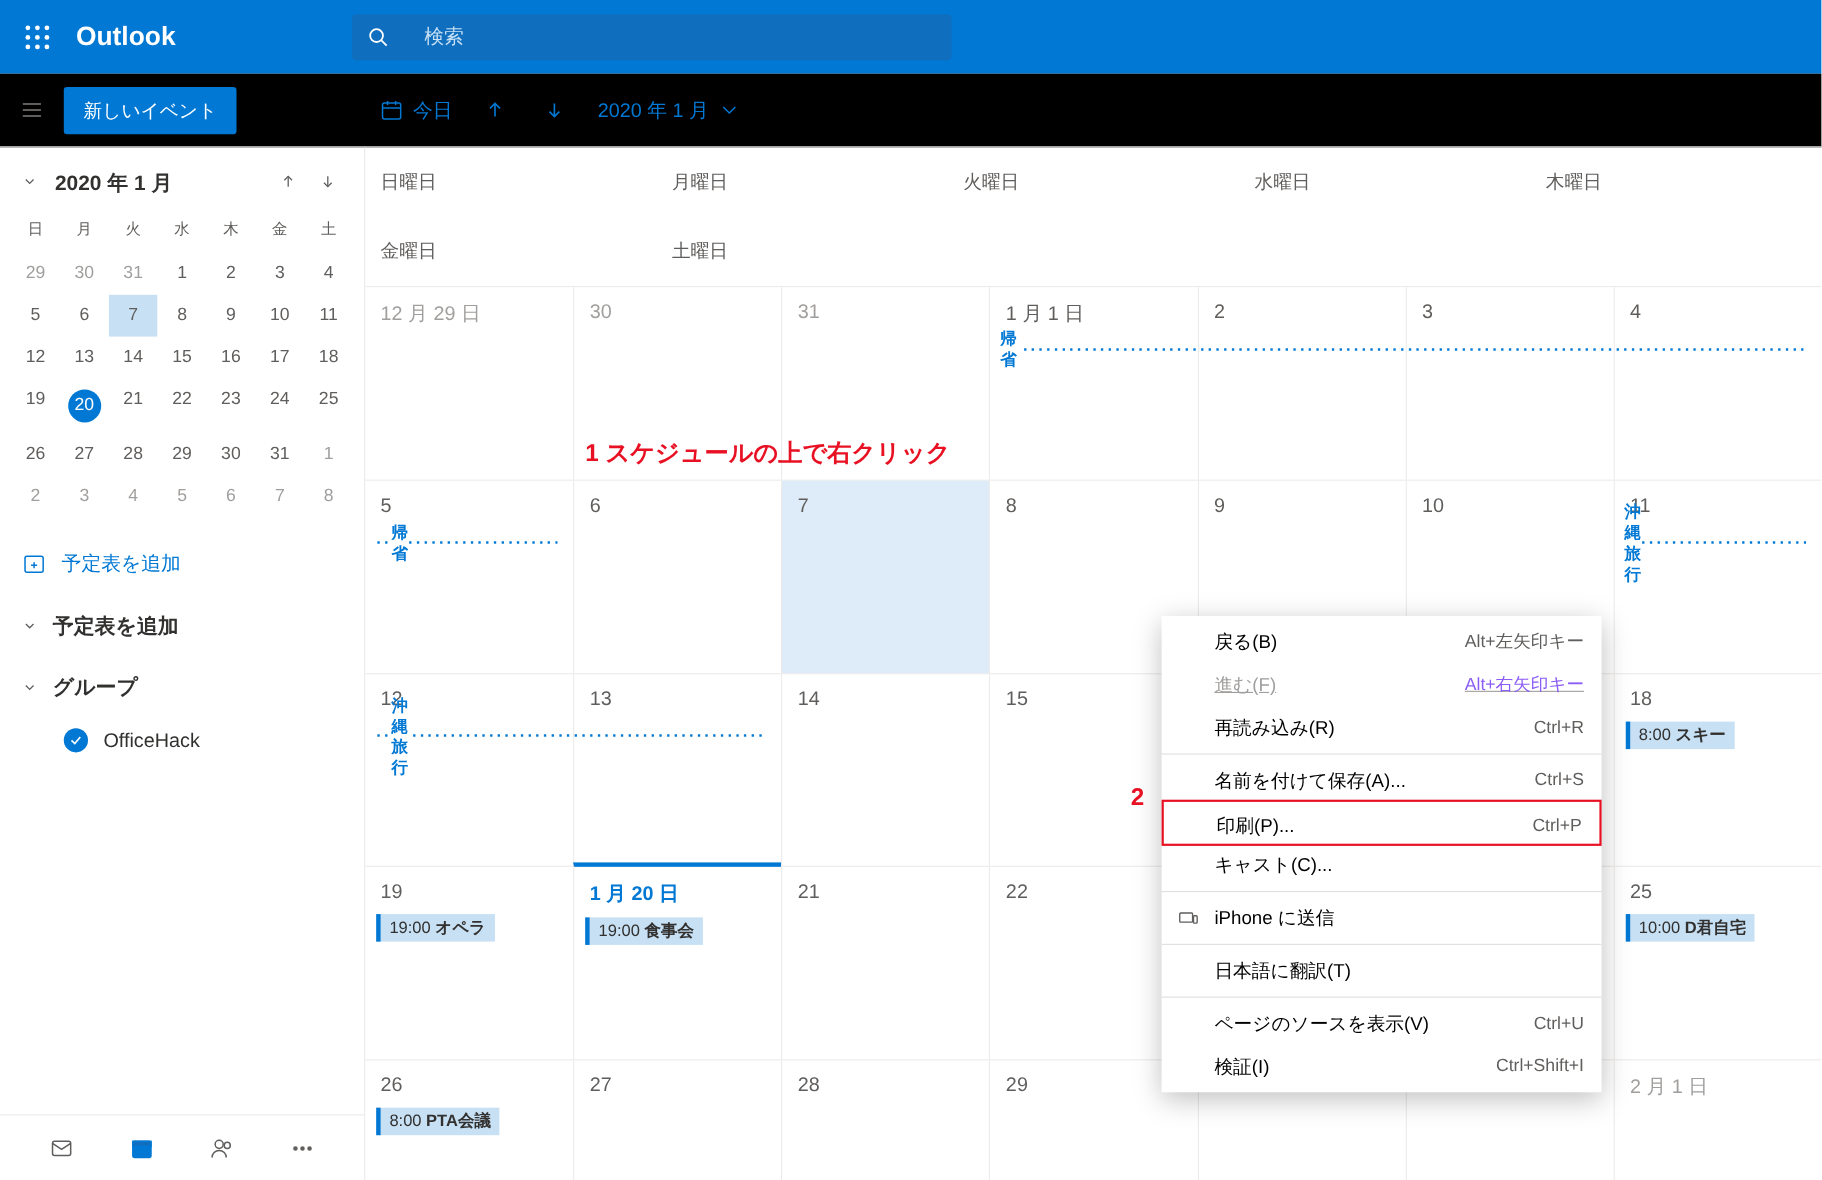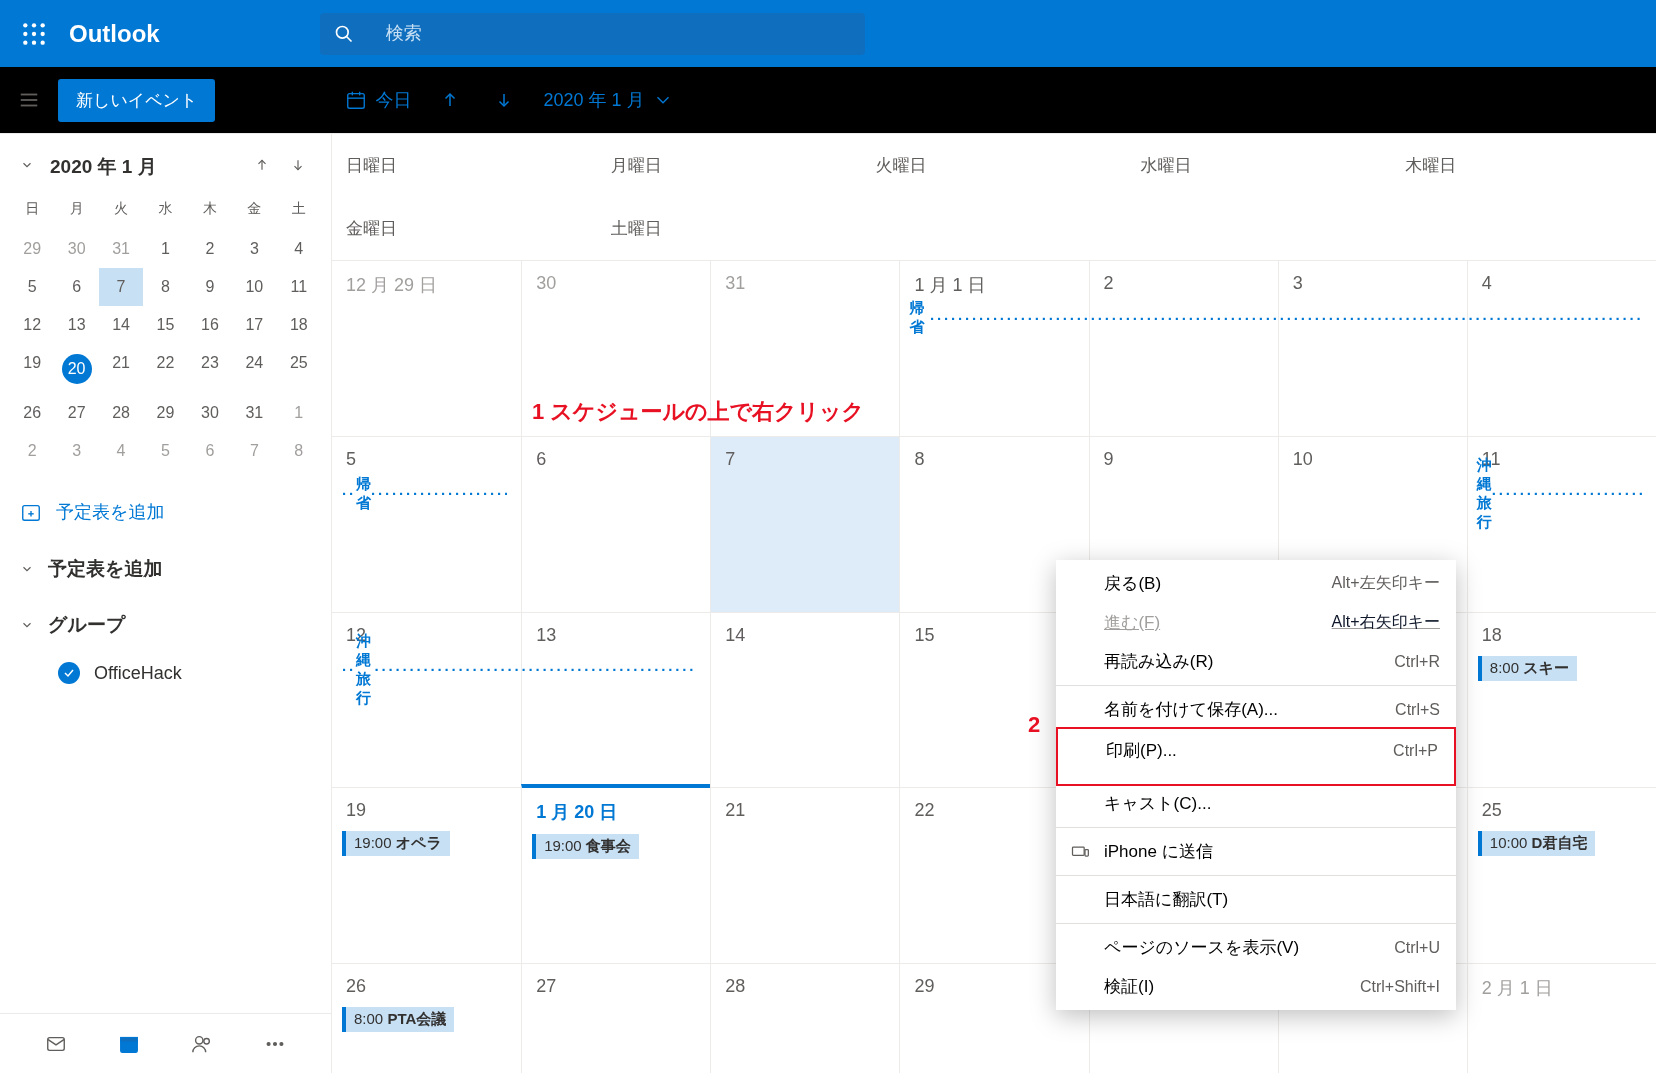--- a/index.html
+++ b/index.html
@@ -82,25 +82,25 @@
 .ev-block .t { color: #323130; font-weight: 400; }
 
 
 .anno { position: absolute; color: #e81123; font-size: 22px; font-weight: 700; pointer-events: none; z-index: 5; }
 
 
 .ctxmenu { position: absolute; left: 724px; top: 426px; width: 400px; background: #fff; box-shadow: 0 6px 24px rgba(0,0,0,0.25); z-index: 20; padding: 4px 0; font-size: 17px; }
 .ctxitem { display: flex; align-items: center; padding: 8px 16px 8px 48px; cursor: pointer; position: relative; }
 .ctxitem.disabled { color: #a19f9d; text-decoration: underline; }
 .ctxitem .sc { margin-left: auto; color: #605e5c; font-size: 16px; }
-.ctxitem.disabled .sc { color: #0f172a; }
+.ctxitem.disabled .sc { color: #8b5cf6; }
 .ctxitem .cicon { position: absolute; left: 14px; width: 20px; height: 20px; }
 .ctxitem .cicon svg { width: 20px; height: 20px; stroke: #605e5c; fill: none; stroke-width: 1.5; }
 .ctxsep { height: 1px; background: #e1dfdd; margin: 4px 0; }
-.ctxitem.boxed { border: 2px solid #e81123; margin: -2px 0; padding-top: 10px; padding-bottom: 22px; }
+.ctxitem.boxed { border: 2px solid #e81123; margin: -2px 0; padding-top: 10px; padding-bottom: 5px; }
 .ctx-anno { position: absolute; left: 696px; top: 578px; color: #e81123; font-size: 22px; font-weight: 700; z-index: 25; }
 </style>
 </head>
 <body>
 
 <div class="topbar">
   <div class="waffle">
     <svg viewBox="0 0 24 24">
         <g>
           <circle cx="4" cy="4" r="2"></circle>

